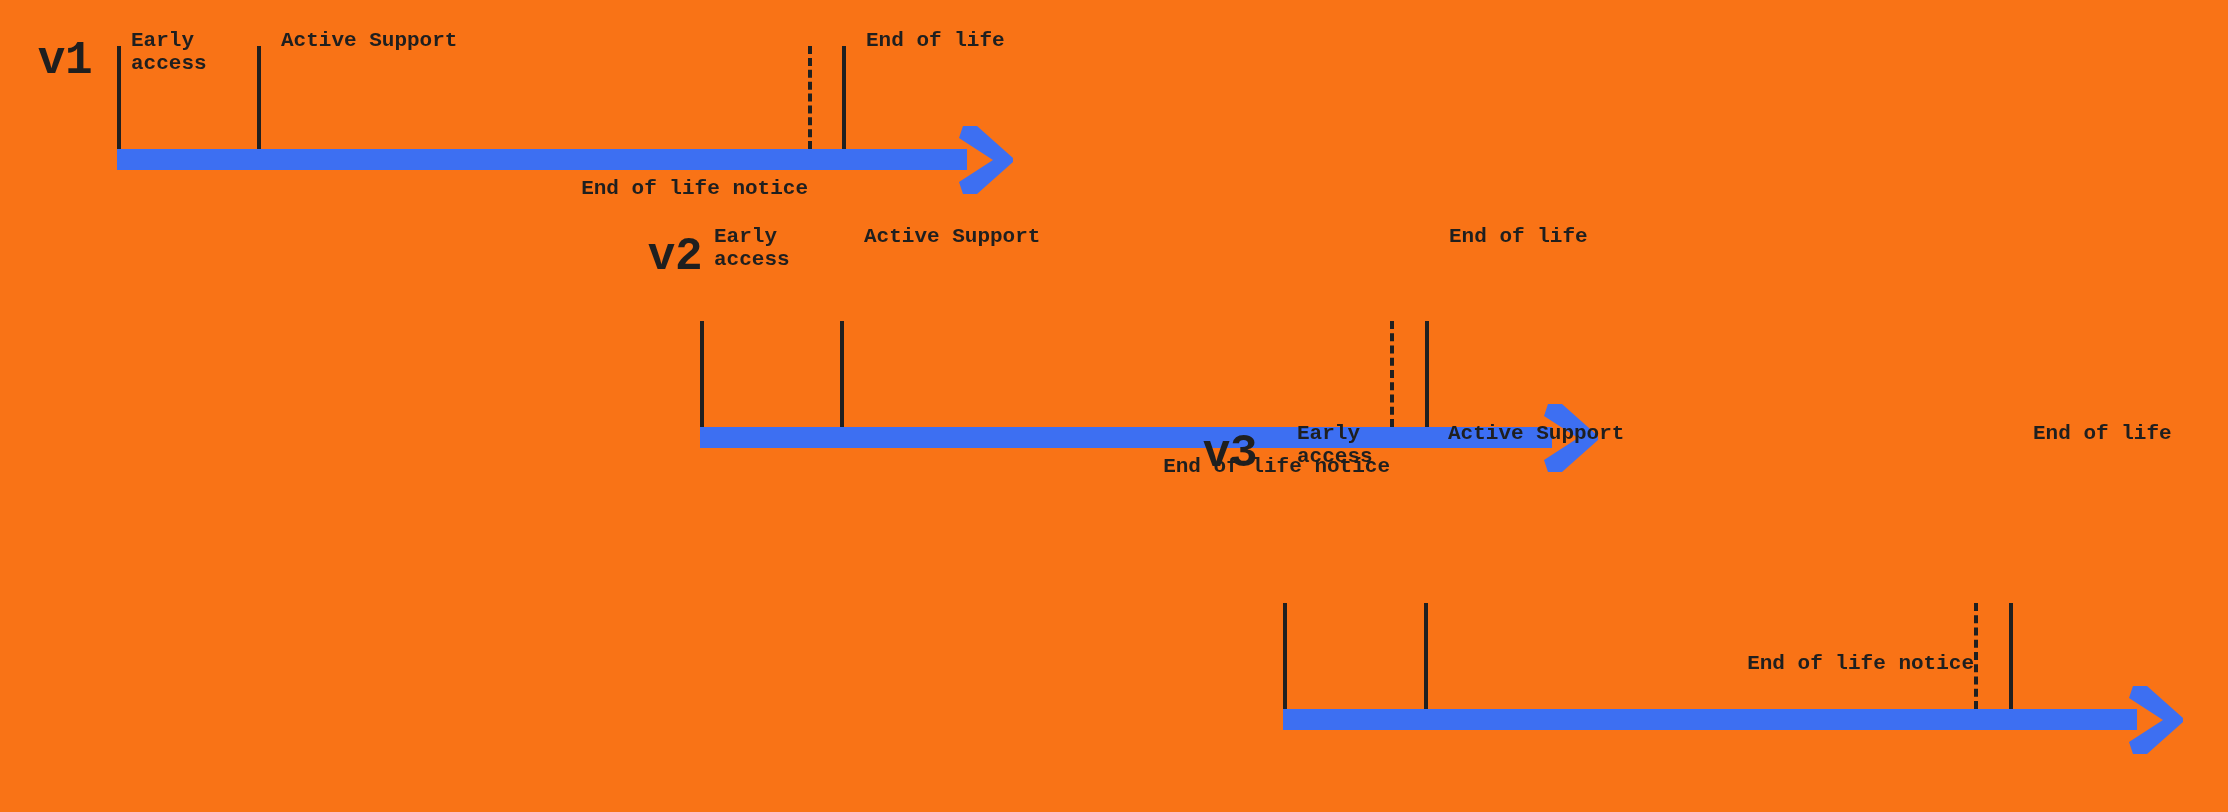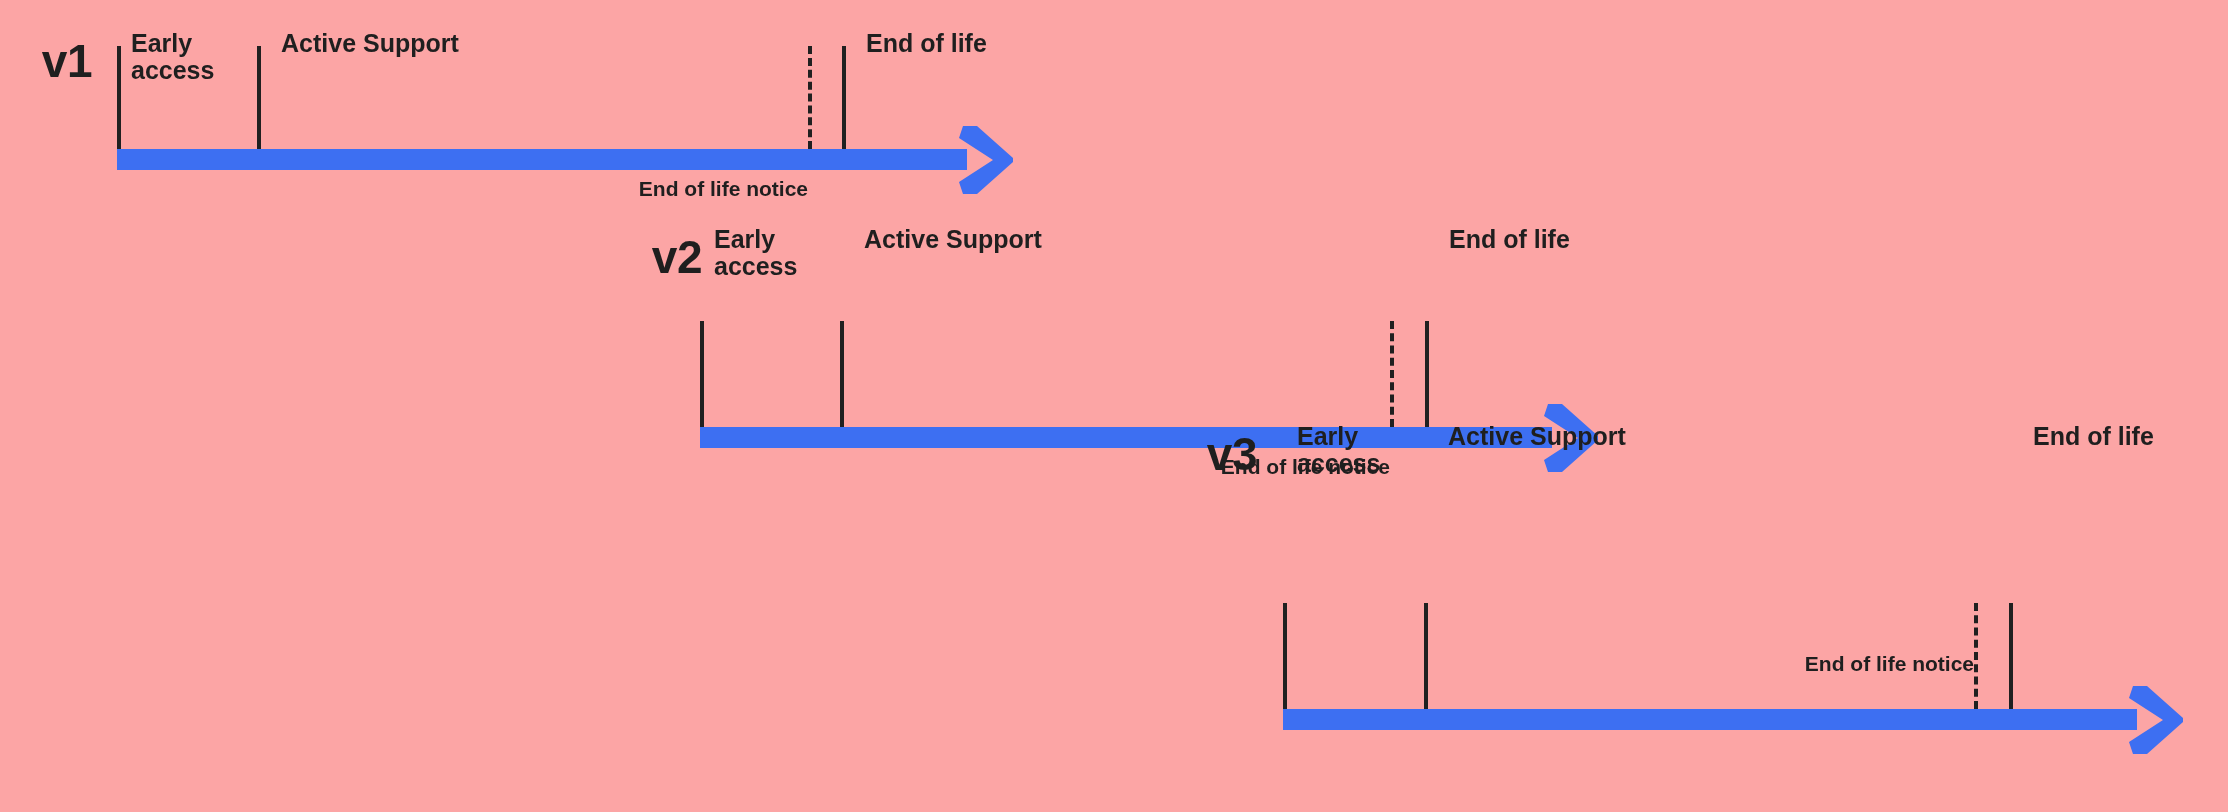--- a/index.html
+++ b/index.html
@@ -10,22 +10,23 @@
   }
   body {
     font-family: "Liberation Sans", sans-serif;
     color: #1f1f1f;
     -webkit-font-smoothing: antialiased;
   }
   #canvas {
     position: relative;
     width: 2228px;
     height: 812px;
-    background: #fca5a5;
+    background: #f97316;
     overflow: hidden;
+    font-family: Liberation Mono, monospace;
   }
 
   
   .timeline-row {
     position: absolute;
     left: 0;
     top: 0;
   }
 
   
@@ -48,21 +49,21 @@
   }
   .tick.dashed {
     width: 0;
     background: none;
     border-left: 4px dashed #202020;
   }
 
   
   .phase-label {
     position: absolute;
-    font-size: 25px;
+    font-size: 21px;
     font-weight: 700;
     line-height: 1.08;
     color: #1f1f1f;
     white-space: pre-line;
   }
 
   
   .bar {
     position: absolute;
     height: 21px;

